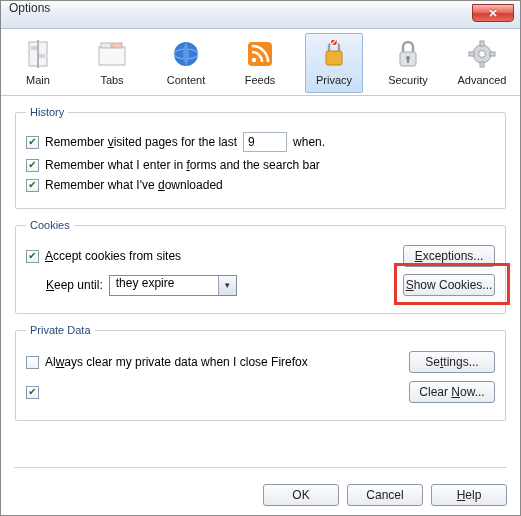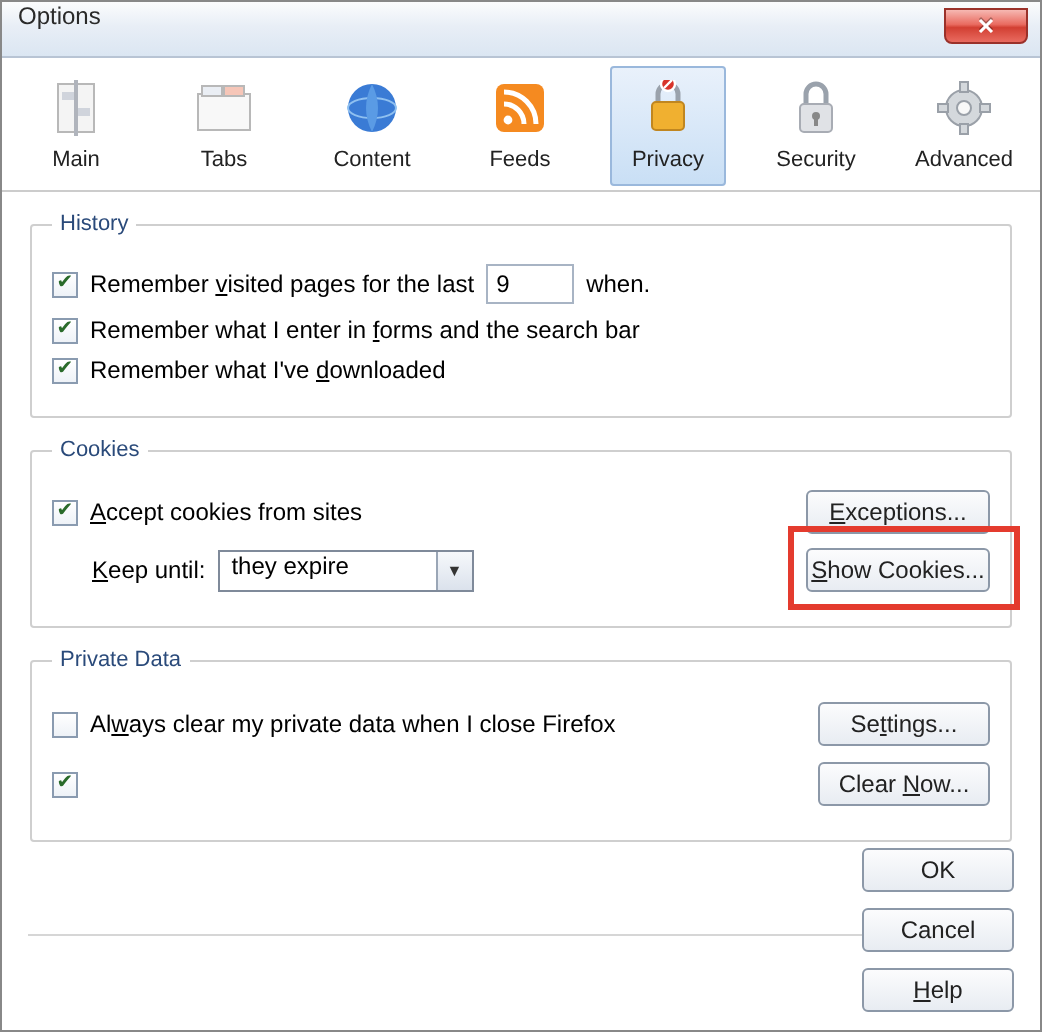--- a/index.html
+++ b/index.html
@@ -130,21 +130,21 @@
   }
   .btn-right { position: absolute; right: 0; }
   .highlight-box {
     position: absolute;
     border: 3px solid #e43b2e;
     pointer-events: none;
   }
   .footer {
     position: absolute;
     bottom: 10px; right: 14px;
-    display: flex; gap: 8px; flex-direction: column;
+    display: flex; gap: 8px;
   }
   .footer .btn { min-width: 76px; padding: 3px 0; }
   .sep-line { border: none; border-top: 1px solid #d6d6d6; margin: 0 14px; }
 </style>
 </head>
 <body>
 
 <div class="titlebar">
   <span class="title">Options</span>
   <div class="close-btn">

